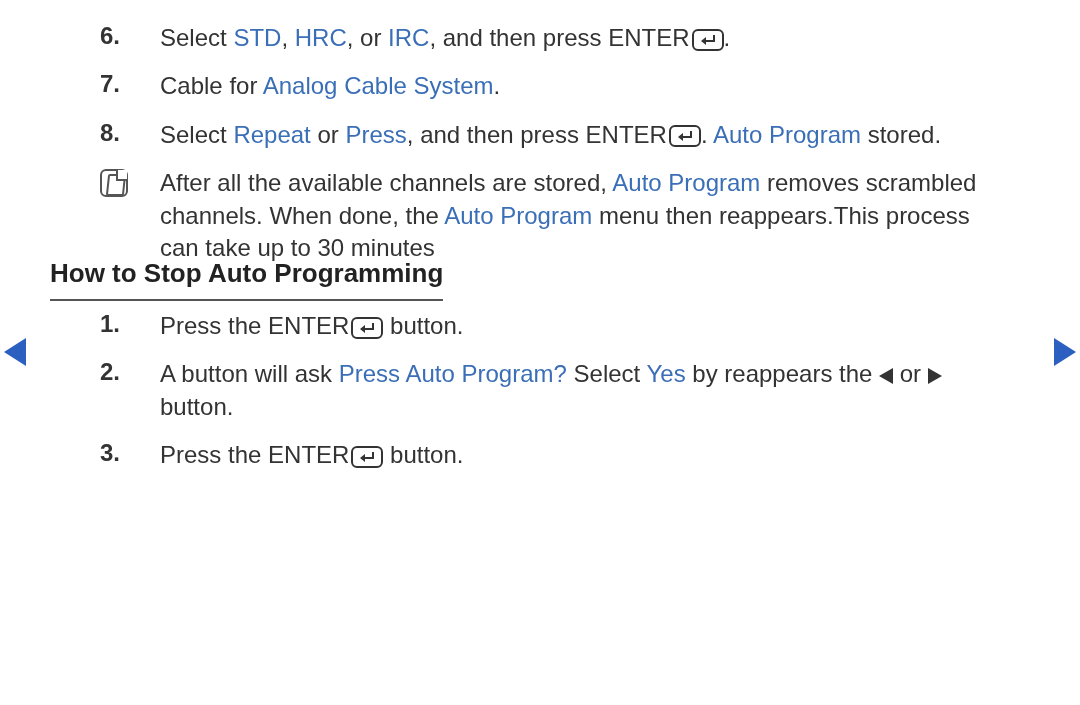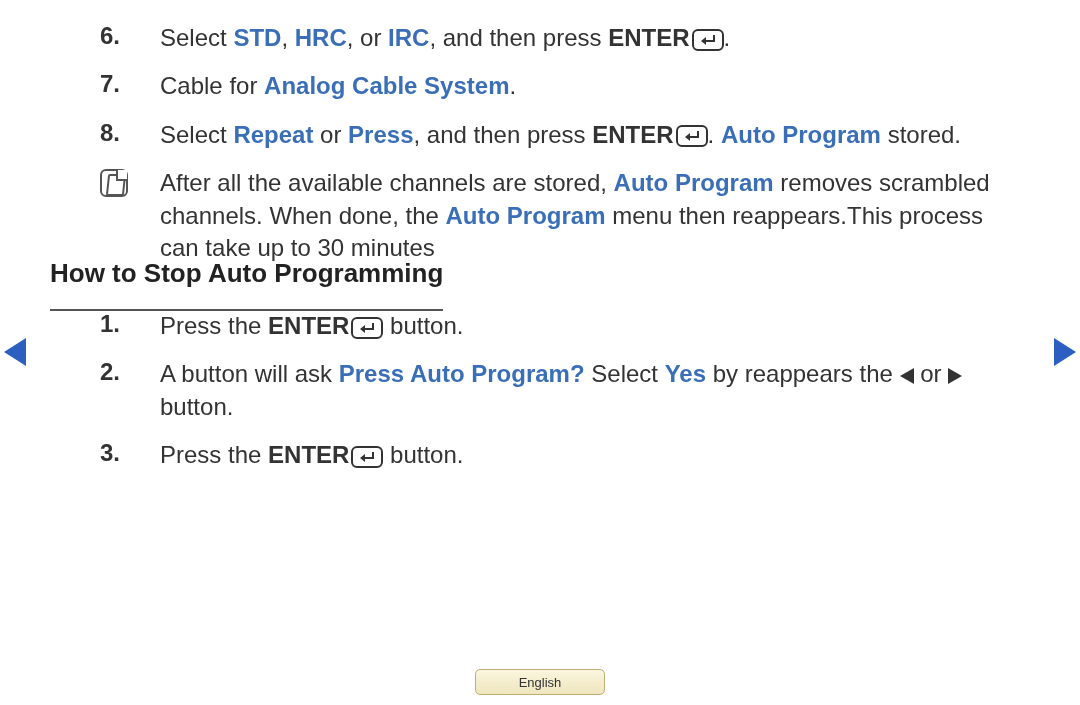--- a/index.html
+++ b/index.html
@@ -3,28 +3,28 @@
 <meta charset="utf-8">
 <style>
   * { box-sizing: border-box; margin: 0; padding: 0; }
   html, body { width: 1080px; height: 705px; background: #ffffff; font-family: Arial, Helvetica, sans-serif; color: #333333; }
   .page { position: relative; width: 1080px; height: 705px; }
   .content { position: absolute; left: 100px; top: 22px; width: 900px; }
   .ol-item { display: flex; margin-bottom: 16px; }
   .ol-num { flex: 0 0 60px; font-weight: bold; font-size: 24px; color: #333; }
   .ol-body { flex: 1; font-size: 24px; line-height: 1.35; color: #333; }
   .kw { color: #3a6fb7; }
-  .bold { font-weight: bold; }
+  .bold { font-weight: normal; }
   .note-row { display: flex; margin-top: 6px; margin-bottom: 26px; }
   .note-icon-cell { flex: 0 0 60px; }
   .note-body { flex: 1; font-size: 24px; line-height: 1.35; color: #333; }
   .note-icon { display: inline-block; width: 28px; height: 28px; border: 2px solid #555; border-radius: 6px; position: relative; top: 2px; }
   .note-icon::before { content: ""; position: absolute; left: 5px; top: 3px; width: 14px; height: 18px; border: 2px solid #555; border-radius: 2px; transform: skewX(-6deg); }
   .note-icon::after { content: ""; position: absolute; right: -1px; top: -1px; width: 9px; height: 9px; background: #fff; border-left: 2px solid #555; border-bottom: 2px solid #555; }
-  .heading { position: absolute; left: 50px; top: 258px; font-size: 26px; font-weight: bold; color: #222; border-bottom: 2px solid #555; padding-bottom: 20px; }
+  .heading { position: absolute; left: 50px; top: 258px; font-size: 26px; font-weight: bold; color: #222; border-bottom: 2px solid #555; padding-bottom: 10px; }
   .section2 { position: absolute; left: 100px; top: 310px; width: 900px; }
   .enter-icon { display: inline-block; vertical-align: middle; margin-left: 2px; }
   .enter-icon svg { display: block; }
   .tri-left { display: inline-block; width: 0; height: 0; border-top: 8px solid transparent; border-bottom: 8px solid transparent; border-right: 14px solid #333; vertical-align: middle; }
   .tri-right { display: inline-block; width: 0; height: 0; border-top: 8px solid transparent; border-bottom: 8px solid transparent; border-left: 14px solid #333; vertical-align: middle; }
   .nav-left { position: absolute; left: 4px; top: 338px; cursor: pointer; }
   .nav-right { position: absolute; right: 4px; top: 338px; cursor: pointer; }
   .nav-arrow-l { width: 0; height: 0; border-top: 14px solid transparent; border-bottom: 14px solid transparent; border-right: 22px solid #2b5fc0; }
   .nav-arrow-r { width: 0; height: 0; border-top: 14px solid transparent; border-bottom: 14px solid transparent; border-left: 22px solid #2b5fc0; }
   .lang-btn { position: absolute; left: 50%; transform: translateX(-50%); bottom: 10px; width: 130px; height: 26px; border: 1px solid #bfae72; border-radius: 5px; background: linear-gradient(#faf5de, #efe6be); display: flex; align-items: center; justify-content: center; font-size: 13px; color: #333; cursor: pointer; }
@@ -86,15 +86,14 @@
       </div>
     </div>
 
   <div class="nav-left">
       <div class="nav-arrow-l"></div>
     </div>
   <div class="nav-right">
       <div class="nav-arrow-r"></div>
     </div>
 
-  <div class="lang-btn">English</div>
 
 </div>
 
 </body></html>

